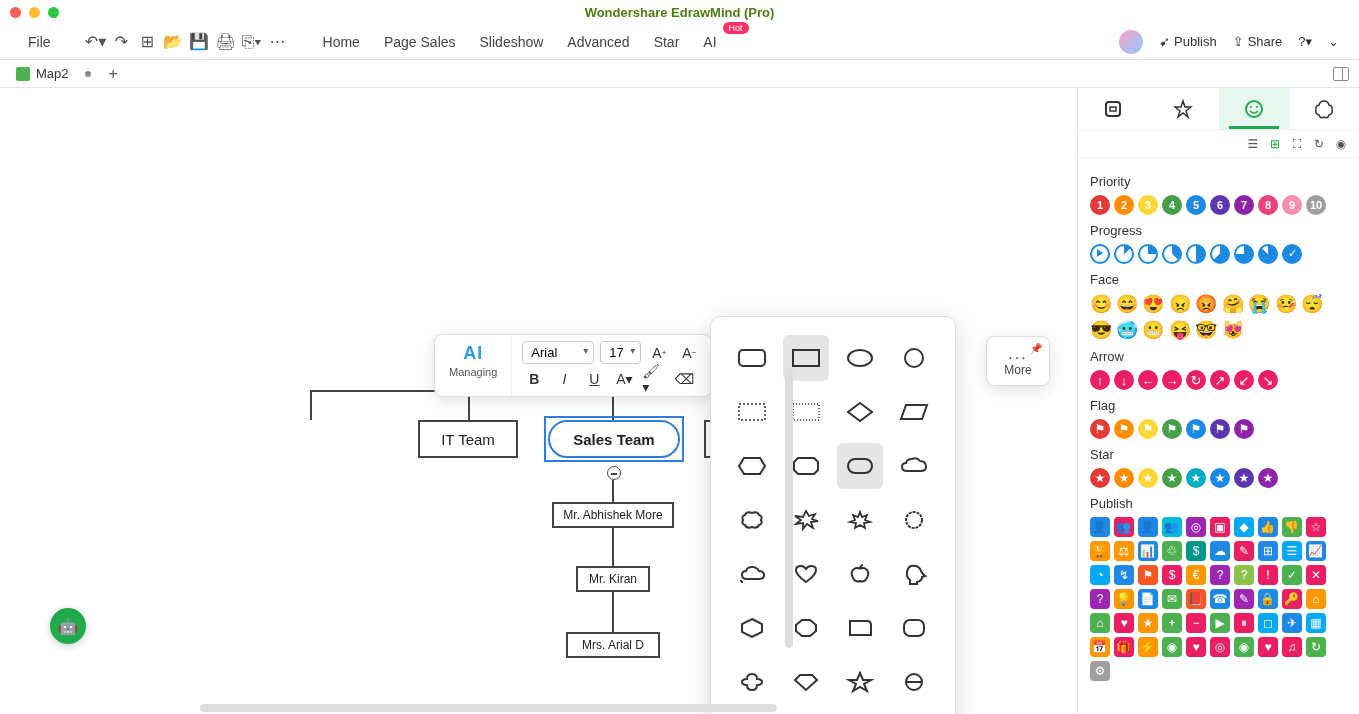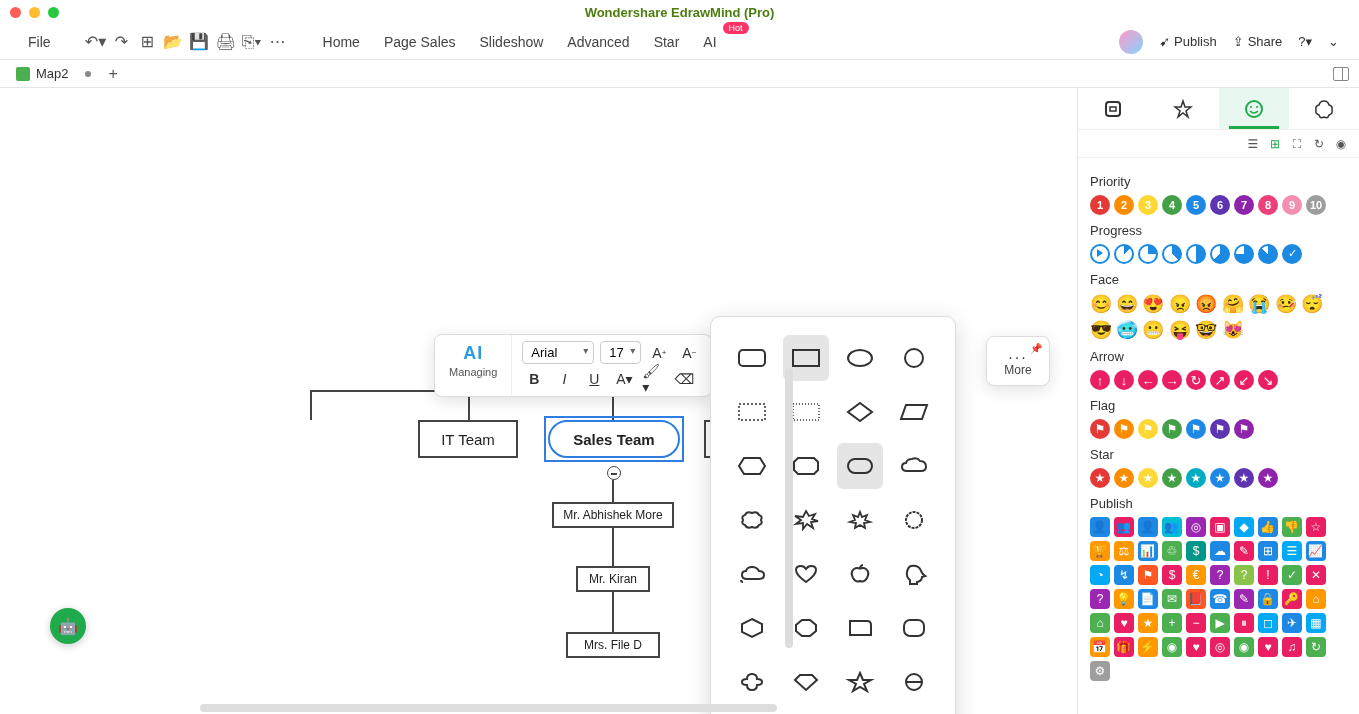--- a/index.html
+++ b/index.html
@@ -184,21 +184,21 @@
     <div class="conn" style="left:612px; top:392px; width:2px; height:22px"></div>
     <div class="node" style="left:552px; top:414px; width:122px; height:26px; font-size:12px">
       <span>Mr. Abhishek More</span>
     </div>
     <div class="conn" style="left:612px; top:440px; width:2px; height:38px"></div>
     <div class="node" style="left:576px; top:478px; width:74px; height:26px; font-size:12px">
       <span>Mr. Kiran</span>
     </div>
     <div class="conn" style="left:612px; top:504px; width:2px; height:40px"></div>
     <div class="node" style="left:566px; top:544px; width:94px; height:26px; font-size:12px">
-      <span>Mrs. File D</span>
+      <span>Mrs. Arial D</span>
     </div>
 
     <div class="fmt-bar" style="left:434px; top:246px">
       <div class="fmt-ai">
         <div class="fmt-ai-label">AI</div>
         <div class="fmt-ai-sub">Managing</div>
       </div>
       <div class="fmt-main">
         <div class="fmt-row">
           <div class="fmt-select" style="width:72px"><span>Arial</span></div>

